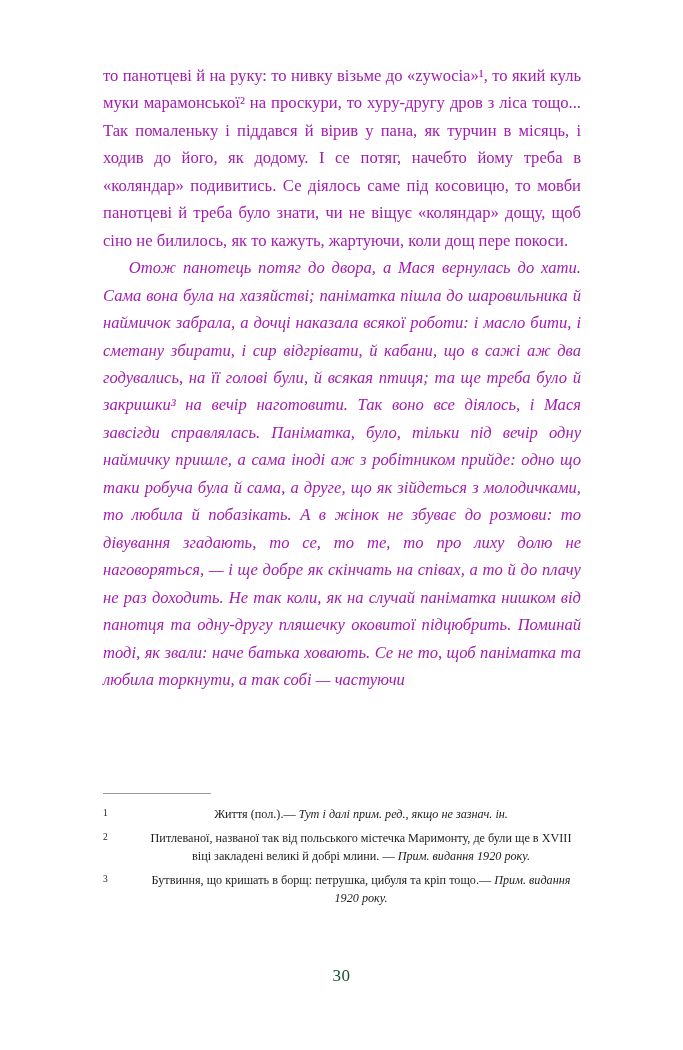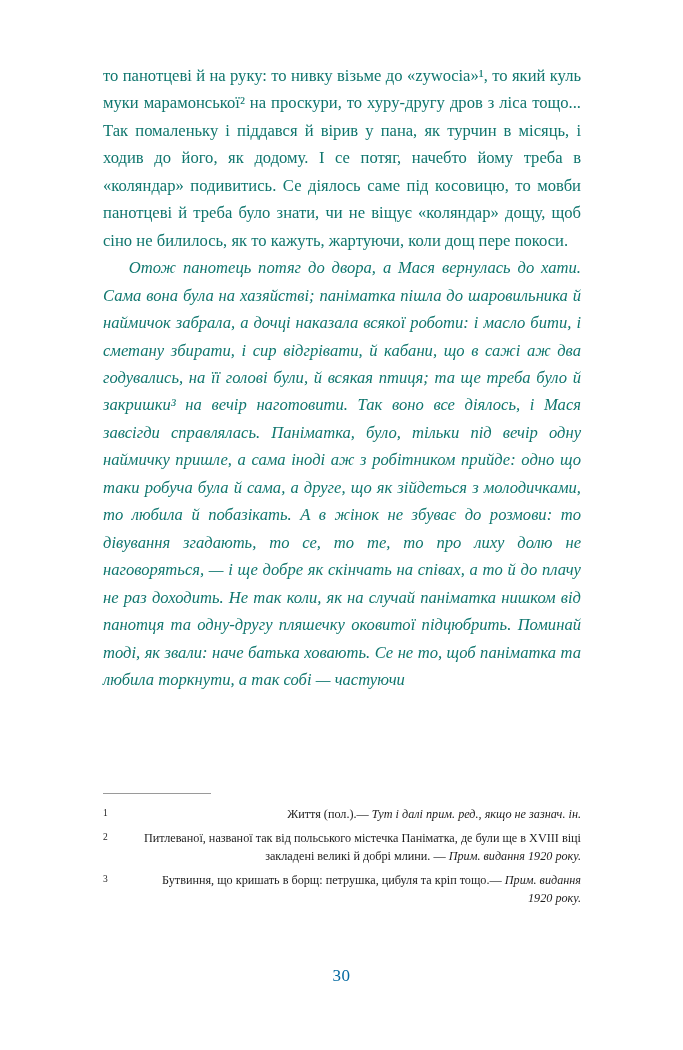--- a/index.html
+++ b/index.html
@@ -29,21 +29,21 @@
     top: 62px;
     width: 478px;
   }
   .para {
     margin: 0;
     font-size: 16.6px;
     line-height: 1.655;
     text-align: justify;
     text-justify: inter-word;
     hyphens: manual;
-    color: #0f766e;
+    color: #a21caf;
   }
   .para + .para {
     text-indent: 1.55em;
     font-style: italic;
   }
   .footnotes {
     position: absolute;
     left: 103px;
     top: 793px;
     width: 478px;
@@ -64,33 +64,33 @@
   }
   .fn-num {
     width: 38px;
     flex: 0 0 38px;
     font-size: 9.5px;
     vertical-align: super;
     padding-top: 1px;
   }
   .fn-text {
     flex: 1 1 auto;
-    text-align: right;
+    text-align: center;
   }
   .fn-text i {
     font-style: italic;
   }
   .folio {
     position: absolute;
     left: 0;
     top: 966px;
     width: 683px;
     text-align: center;
     font-size: 17px;
-    color: #0369a1;
+    color: #14532d;
     letter-spacing: 0.5px;
   }
 </style>
 </head>
 <body>
 
 <div class="page">
 
   <div class="body-block">
     <p class="para">то панотцеві й на руку: то нивку візьме до «zywocia»¹, то який куль муки марамонської² на проскури, то хуру-другу дров з ліса тощо... Так помаленьку і піддався й вірив у пана, як турчин в місяць, і ходив до його, як додому. І се потяг, начебто йому треба в «коляндар» подивитись. Се діялось саме під косовицю, то мовби панотцеві й треба було знати, чи не віщує «коляндар» дощу, щоб сіно не билилось, як то кажуть, жартуючи, коли дощ пере покоси.</p>
@@ -100,21 +100,21 @@
   <div class="footnotes">
     <div class="fn-rule"></div>
 
     <div class="fn">
       <span class="fn-num">1</span>
       <span class="fn-text"><span>Життя (пол.).— </span><i>Тут і далі прим. ред., якщо не зазнач. ін.</i></span>
     </div>
 
     <div class="fn">
       <span class="fn-num">2</span>
-      <span class="fn-text"><span>Питлеваної, названої так від польського містечка Паніматка, де були ще в XVIII віці закладені великі й добрі млини. — </span><i>Прим. видання 1920 року.</i></span>
+      <span class="fn-text"><span>Питлеваної, названої так від польського містечка Маримонту, де були ще в XVIII віці закладені великі й добрі млини. — </span><i>Прим. видання 1920 року.</i></span>
     </div>
 
     <div class="fn">
       <span class="fn-num">3</span>
       <span class="fn-text"><span>Бутвиння, що кришать в борщ: петрушка, цибуля та кріп тощо.— </span><i>Прим. видання 1920 року.</i></span>
     </div>
   </div>
 
   <div class="folio">30</div>
 

